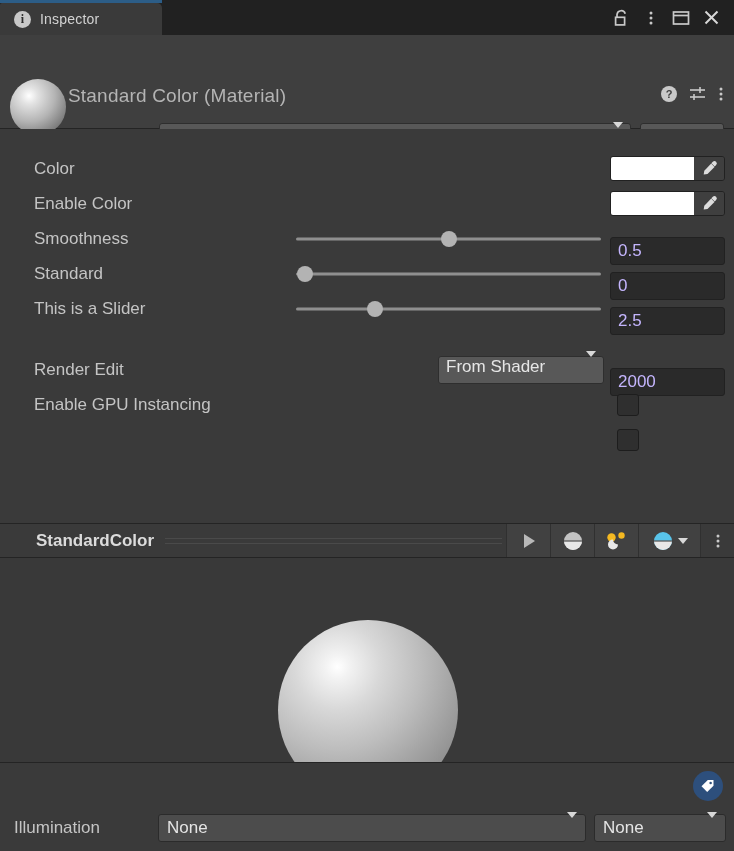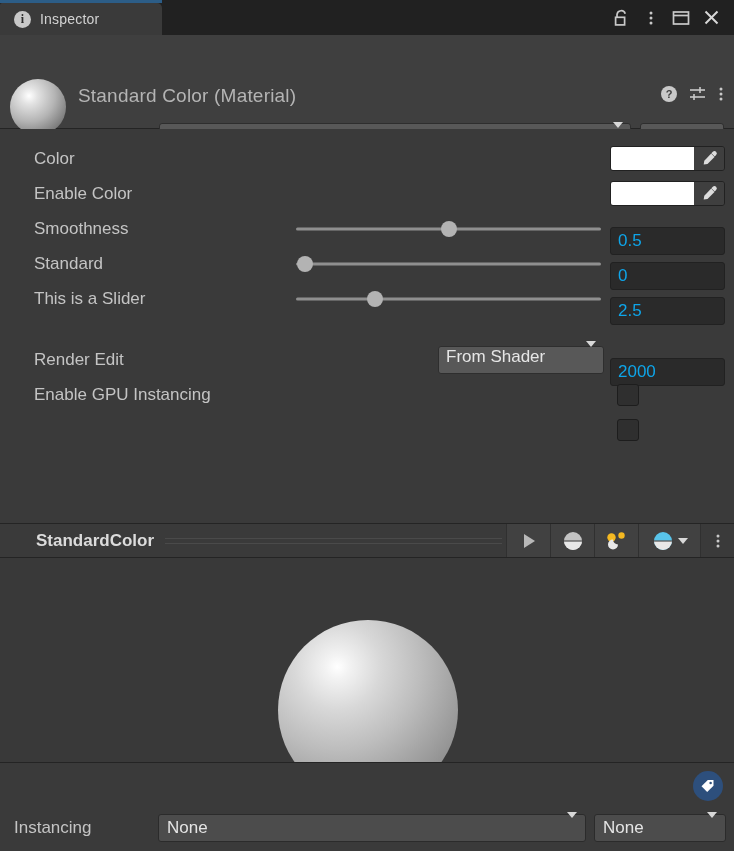--- a/index.html
+++ b/index.html
@@ -59,21 +59,21 @@
     border-bottom: 1px solid #242424;
     position: relative;
     padding: 8px 10px 0 10px;
   }
   .mat-thumb {
     position: absolute; left: 10px; top: 44px;
     width: 56px; height: 56px; border-radius: 50%;
     background: radial-gradient(circle at 34% 30%, #ffffff 0%, #e2e2e2 16%, #b4b4b4 48%, #7e7e7e 76%, #5a5a5a 100%);
   }
   .mat-title {
-    position: absolute; left: 78px; top: 50px;
+    position: absolute; left: 68px; top: 50px;
     color: #b4b4b4; font-size: 19px; letter-spacing: .2px;
   }
   .mat-header-icons {
     position: absolute; right: 10px; top: 50px;
     display: flex; align-items: center; gap: 11px;
   }
   .shader-row {
     position: absolute; left: 0; right: 10px; top: 88px;
     display: flex; align-items: center; gap: 9px;
   }
@@ -93,21 +93,21 @@
     width: 84px; height: 28px;
     background: #585858; border: 1px solid #2e2e2e; border-radius: 3px;
     display: flex; align-items: center; justify-content: center;
     color: #e4e4e4; font-size: 16.5px;
   }
 
   
   .props {
     flex: 0 0 395px;
     background: #3a3a3a;
-    padding: 12px 0 0 0;
+    padding: 22px 0 0 0;
     position: relative;
     border-bottom: 1px solid #242424;
   }
   .prow {
     display: flex; align-items: center;
     height: 35px;
     padding-right: 9px;
   }
   .plabel {
     width: 296px; padding-left: 34px;
@@ -135,21 +135,21 @@
     transform: translateY(-50%);
     height: 3px; background: #8f8f8f; border-radius: 2px;
   }
   .slider-knob {
     position: absolute; width: 16px; height: 16px; border-radius: 50%;
     background: #b3b3b3; top: 50%; transform: translate(-50%, -50%);
   }
   .num-field {
     width: 115px; height: 28px;
     background: #2a2a2a; border: 1px solid #212121; border-radius: 3px;
-    color: #0ea5e9; font-size: 17px;
+    color: #c4b5fd; font-size: 17px;
     display: flex; align-items: center; padding-left: 7px; margin-top: 24px;
   }
 
   .queue-dd {
     width: 166px; height: 28px;
     background: #585858; border: 1px solid #2e2e2e; border-radius: 3px;
     display: flex; align-items: flex-start; padding: 0 7px;
     color: #e6e6e6; font-size: 17px;
     margin-right: 6px;
   }
@@ -444,21 +444,21 @@
   </div>
 
   <div class="bottom">
     <div class="tag-badge">
       <svg width="18" height="18" viewBox="0 0 18 18">
         <path d="M2.5 9.3 L8.8 3 h5.7 v5.7 l-6.3 6.3 z" fill="#ffffff"></path>
         <circle cx="11.6" cy="6.1" r="1.25" fill="#2d4f7c"></circle>
       </svg>
     </div>
     <div class="ab-row">
-      <span class="ab-label">Instancing</span>
+      <span class="ab-label">Illumination</span>
       <span class="ab-dd main">
         <span>None</span>
         <span class="caret"><span class="caret-tri"></span></span>
       </span>
       <span class="ab-dd sub">
         <span>None</span>
         <span class="caret"><span class="caret-tri"></span></span>
       </span>
     </div>
   </div>

